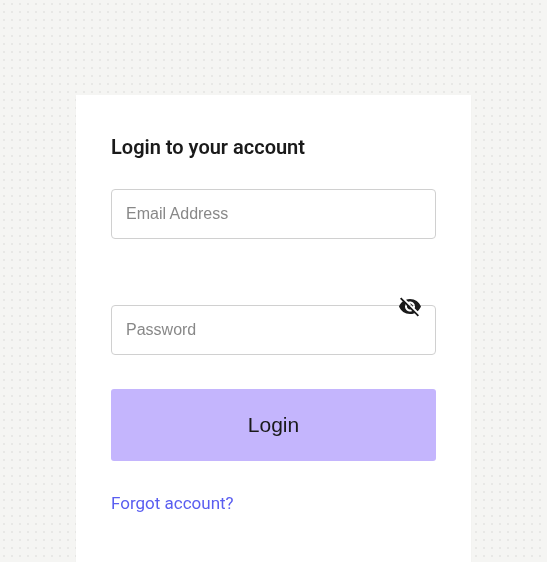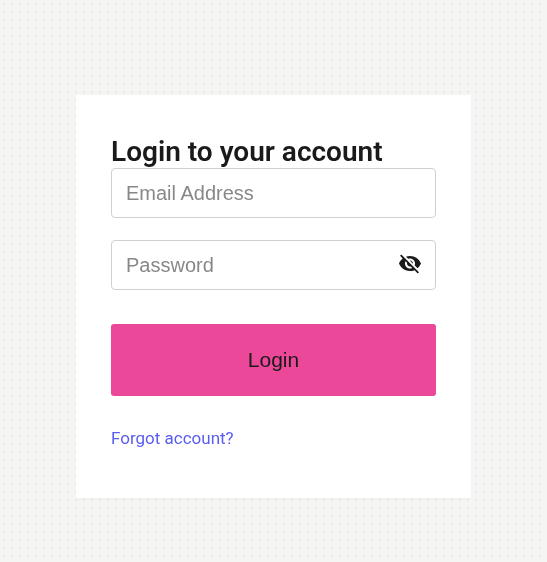--- a/index.html
+++ b/index.html
@@ -19,43 +19,45 @@
       align-items: flex-start;
       padding-top: 95px;
     }
     .card {
       background: #ffffff;
       width: 395px;
       padding: 40px 35px 50px 35px;
       box-shadow: 0 1px 2px rgba(0,0,0,0.03);
     }
     .title {
-      font-size: 28px;
+      font-size: 20px;
       font-weight: 600;
       color: #1a1a1a;
+      margin-bottom: 30px;
     }
     .input-wrapper {
       position: relative;
       margin-bottom: 22px;
     }
     .text-input {
       width: 100%;
       height: 50px;
       border: 1px solid #d0d0d0;
       border-radius: 4px;
       padding: 0 14px;
-      font-size: 20px;
+      font-size: 16px;
       color: #b91c1c;
       outline: none;
     }
     .text-input::placeholder {
       color: #888;
     }
     .password-wrapper .text-input {
       padding-right: 46px;
+      margin-top: 44px;
     }
     .eye-btn {
       position: absolute;
       right: 10px;
       top: 50%;
       transform: translateY(-50%);
       background: none;
       border: none;
       cursor: pointer;
       padding: 4px;
@@ -64,21 +66,21 @@
       justify-content: center;
     }
     .eye-btn svg {
       width: 24px;
       height: 24px;
       fill: #1a1a1a;
     }
     .login-btn {
       width: 100%;
       height: 72px;
-      background: #ec4899;
+      background: #c4b5fd;
       border: none;
       border-radius: 3px;
       font-size: 21px;
       color: #1a1a1a;
       cursor: pointer;
       margin-top: 12px;
       margin-bottom: 32px;
     }
     .forgot-link {
       color: #5a5ef0;

